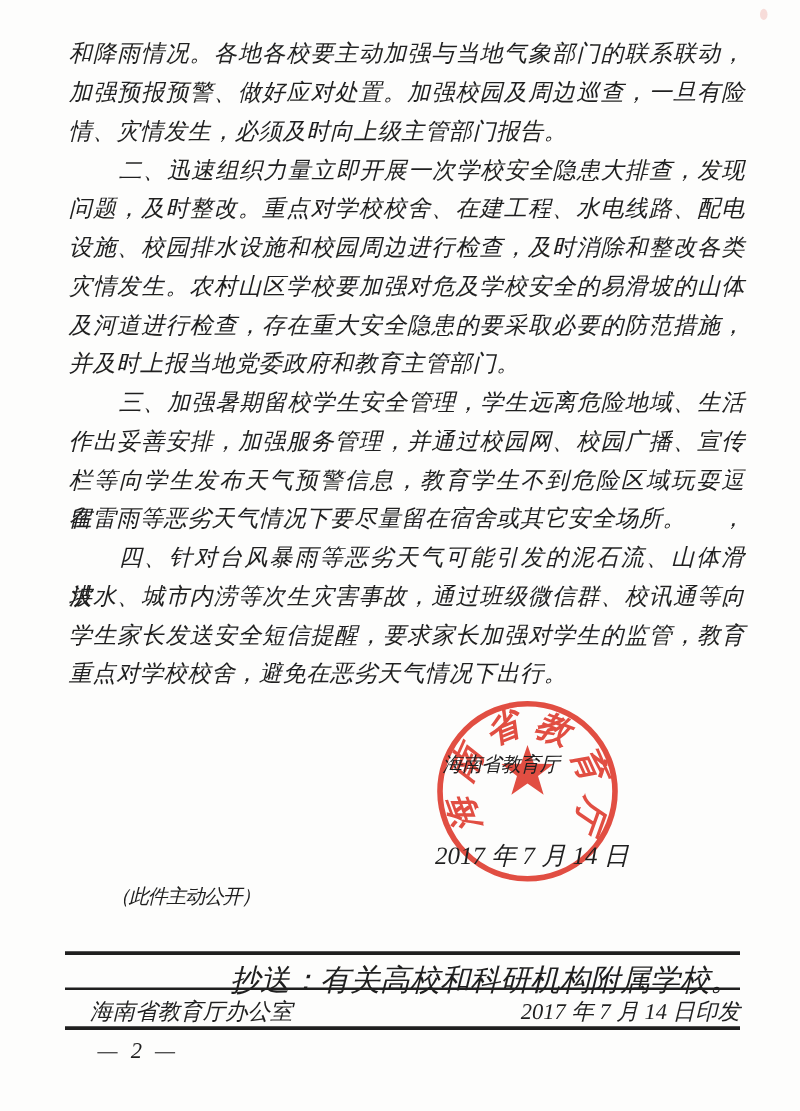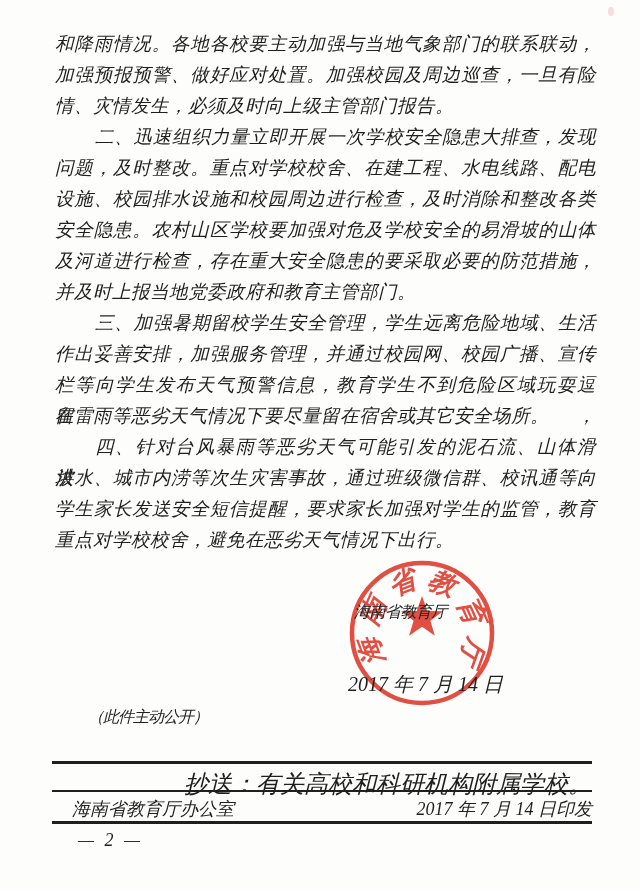--- a/index.html
+++ b/index.html
@@ -79,21 +79,21 @@
 
   <div class="artifact"></div>
 
   <div class="body-text" id="body-text">
       <div class="line">和降雨情况。各地各校要主动加强与当地气象部门的联系联动，</div>
       <div class="line">加强预报预警、做好应对处置。加强校园及周边巡查，一旦有险</div>
       <div class="line para-end">情、灾情发生，必须及时向上级主管部门报告。</div>
       <div class="line indent">二、迅速组织力量立即开展一次学校安全隐患大排查，发现</div>
       <div class="line">问题，及时整改。重点对学校校舍、在建工程、水电线路、配电</div>
       <div class="line">设施、校园排水设施和校园周边进行检查，及时消除和整改各类</div>
-      <div class="line">安全隐患。农村山区学校要加强对危及学校安全的易滑坡的山体</div>
+      <div class="line">灾情发生。农村山区学校要加强对危及学校安全的易滑坡的山体</div>
       <div class="line">及河道进行检查，存在重大安全隐患的要采取必要的防范措施，</div>
       <div class="line para-end">并及时上报当地党委政府和教育主管部门。</div>
       <div class="line indent">三、加强暑期留校学生安全管理，学生远离危险地域、生活</div>
       <div class="line">作出妥善安排，加强服务管理，并通过校园网、校园广播、宣传</div>
       <div class="line">栏等向学生发布天气预警信息，教育学生不到危险区域玩耍逗留，</div>
       <div class="line para-end">在雷雨等恶劣天气情况下要尽量留在宿舍或其它安全场所。</div>
       <div class="line indent">四、针对台风暴雨等恶劣天气可能引发的泥石流、山体滑坡、</div>
       <div class="line">洪水、城市内涝等次生灾害事故，通过班级微信群、校讯通等向</div>
       <div class="line">学生家长发送安全短信提醒，要求家长加强对学生的监管，教育</div>
       <div class="line para-end">重点对学校校舍，避免在恶劣天气情况下出行。</div>

